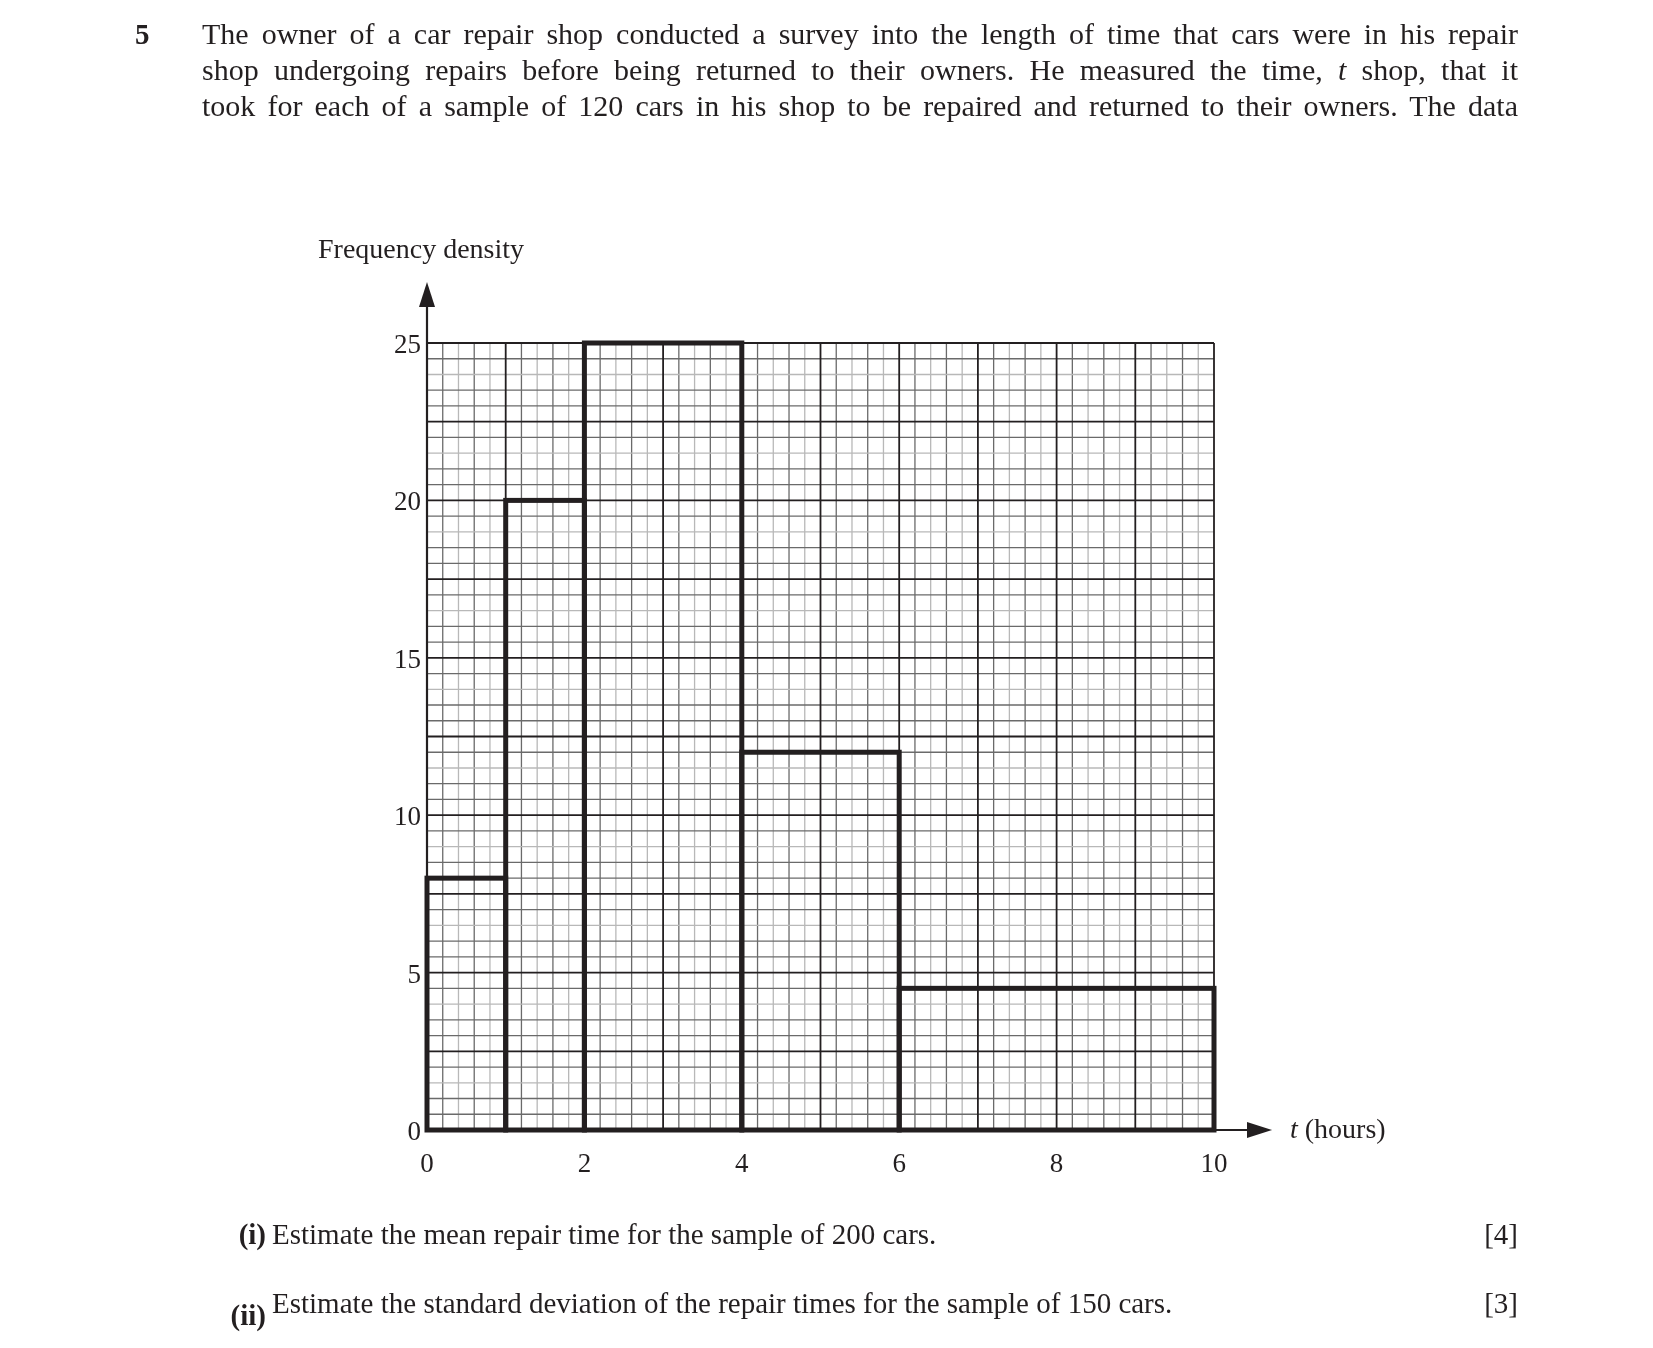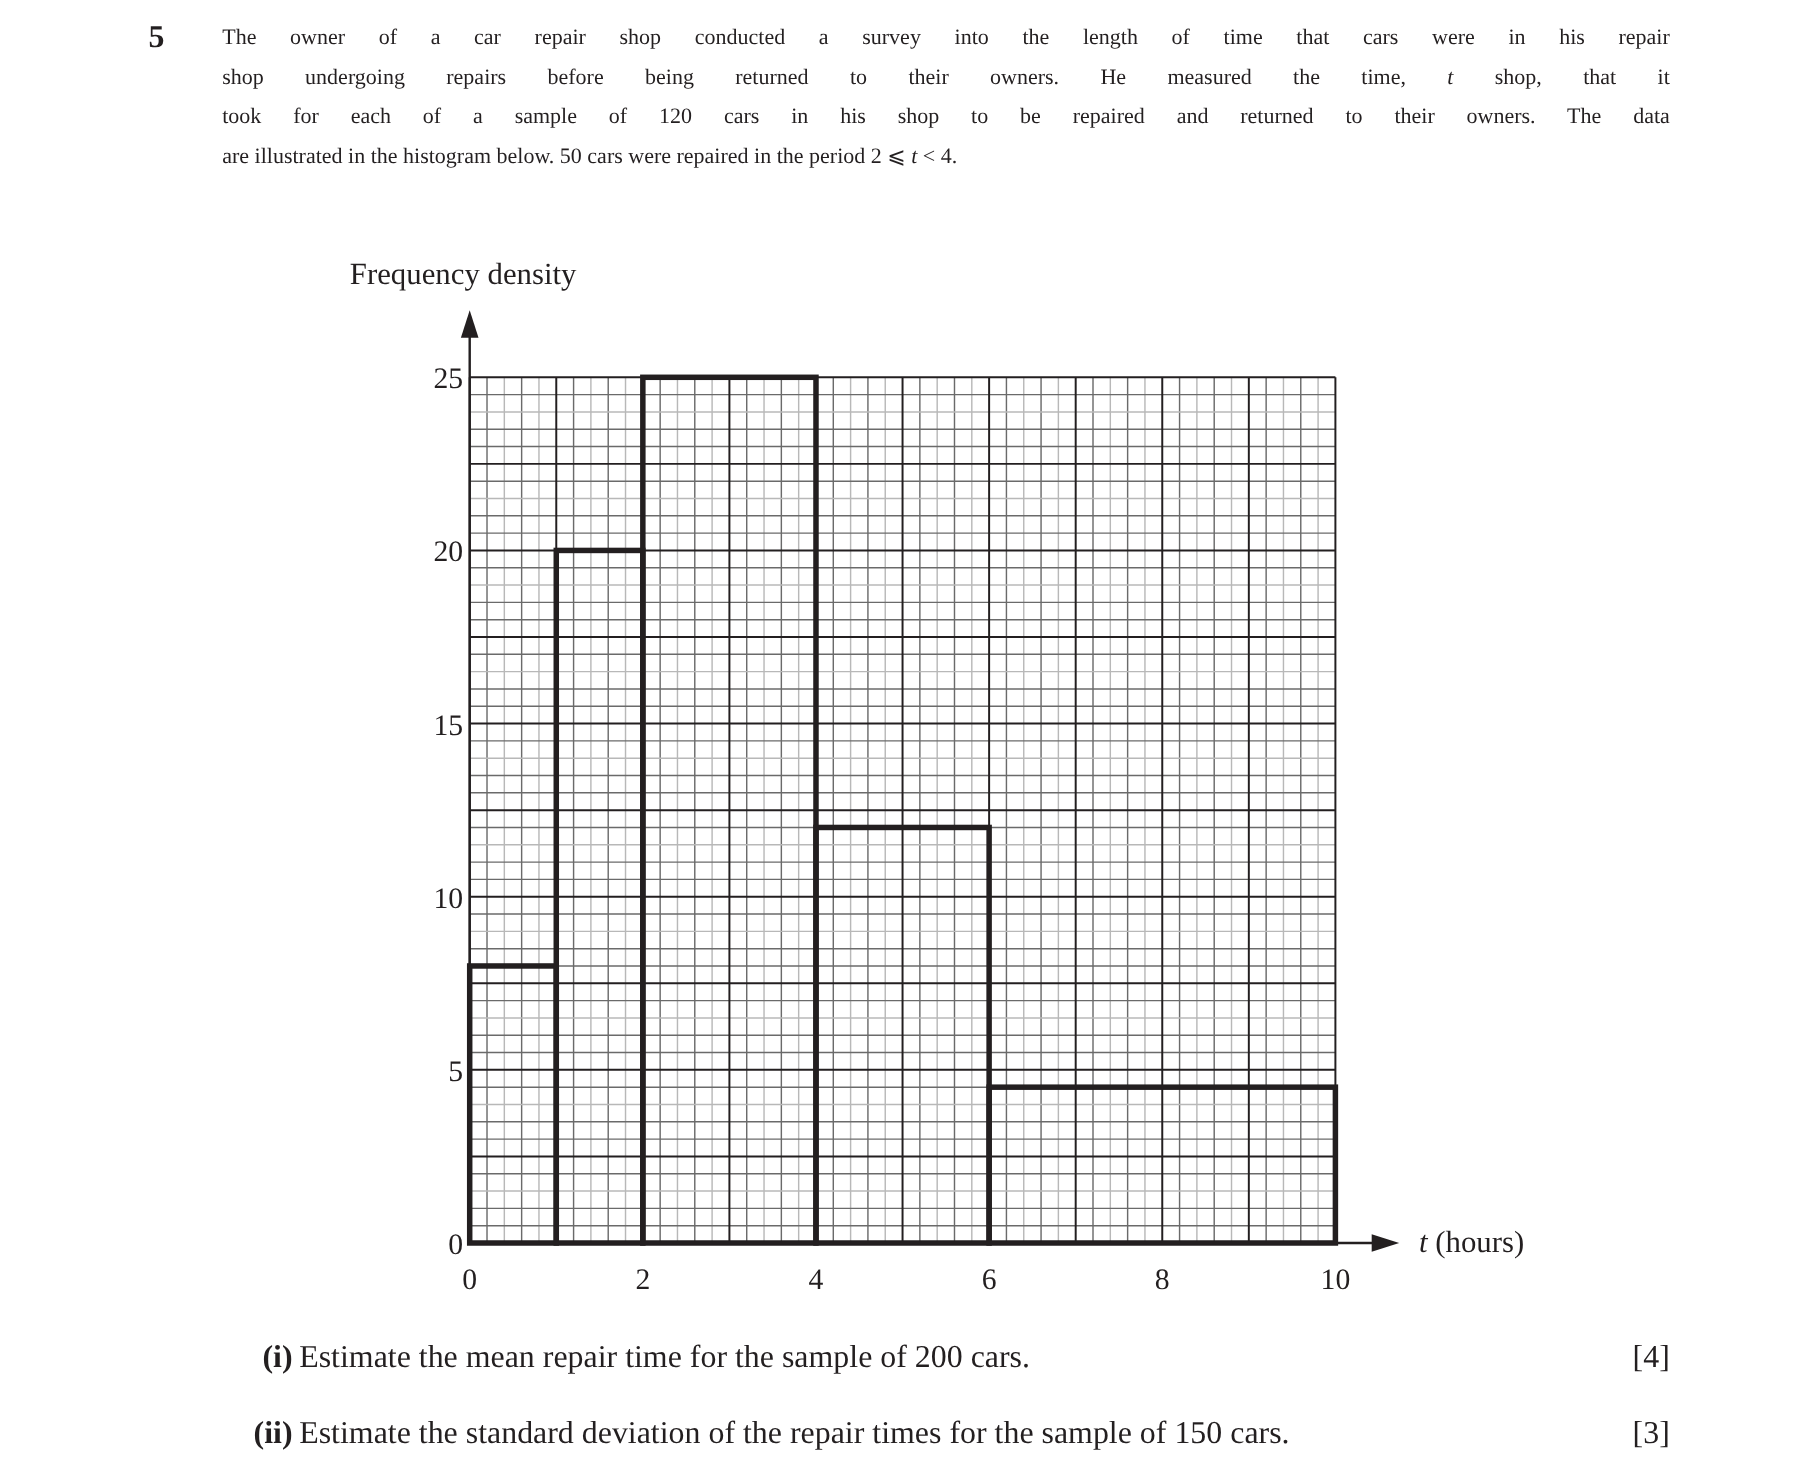--- a/index.html
+++ b/index.html
@@ -21,21 +21,21 @@
       top: 16px;
       font-size: 29px;
       font-weight: bold;
       line-height: 36px;
     }
     .intro {
       position: absolute;
       left: 202px;
       top: 16px;
       width: 1316px;
-      font-size: 20px;
+      font-size: 30px;
       line-height: 36px;
       text-align: justify;
       text-align-last: left;
     }
     .intro .line {
       display: block;
       white-space: nowrap;
       text-align-last: justify;
     }
     .intro .line.last {
@@ -76,21 +76,20 @@
   </style>
 </head>
 <body>
 
 <div class="qnum">5</div>
 
 <div class="intro">
   <span class="line">The owner of a car repair shop conducted a survey into the length of time that cars were in his repair</span>
   <span class="line"><span>shop undergoing repairs before being returned to their owners. He measured the time, </span><i>t</i><span> shop, that it</span></span>
   <span class="line">took for each of a sample of 120 cars in his shop to be repaired and returned to their owners. The data</span>
-  <span class="line last"><span>are illustrated in the histogram below. 50 cars were repaired in the period 2 ⩽ </span><i>t</i><span> &lt; 4.</span></span>
 </div>
 
 <svg id="chart" width="1653" height="1000" viewBox="0 200 1653 1000" xmlns="http://www.w3.org/2000/svg">
   <g id="grid-minor">
       <line x1="442.74" y1="343" x2="442.74" y2="1130" stroke="#6a6a6a" stroke-width="1.3"></line>
       <line x1="458.48" y1="343" x2="458.48" y2="1130" stroke="#b8b8b8" stroke-width="1.3"></line>
       <line x1="474.22" y1="343" x2="474.22" y2="1130" stroke="#6a6a6a" stroke-width="1.3"></line>
       <line x1="489.96" y1="343" x2="489.96" y2="1130" stroke="#b8b8b8" stroke-width="1.3"></line>
       <line x1="521.44" y1="343" x2="521.44" y2="1130" stroke="#6a6a6a" stroke-width="1.3"></line>
       <line x1="537.1800000000001" y1="343" x2="537.1800000000001" y2="1130" stroke="#b8b8b8" stroke-width="1.3"></line>
@@ -224,16 +223,16 @@
   <text id="xlabel" x="1290" y="1138" font-size="28"><tspan font-style="italic">t</tspan><tspan> (hours)</tspan></text>
 </svg>
 
 <div class="part" style="left: 206px; top: 1216px;">
   <span class="label" style="left:0;">(i)</span>
   <span class="text">Estimate the mean repair time for the sample of 200 cars.</span>
 </div>
 <div class="marks" style="top: 1216px; right: 135px;">[4]</div>
 
 <div class="part" style="left: 206px; top: 1285px;">
-  <span class="label" style="left:0;">(ii)</span>
+  <span class="label" style="left:0;margin-top:12px;">(ii)</span>
   <span class="text">Estimate the standard deviation of the repair times for the sample of 150 cars.</span>
 </div>
 <div class="marks" style="top: 1285px; right: 135px;">[3]</div>
 
 </body></html>

